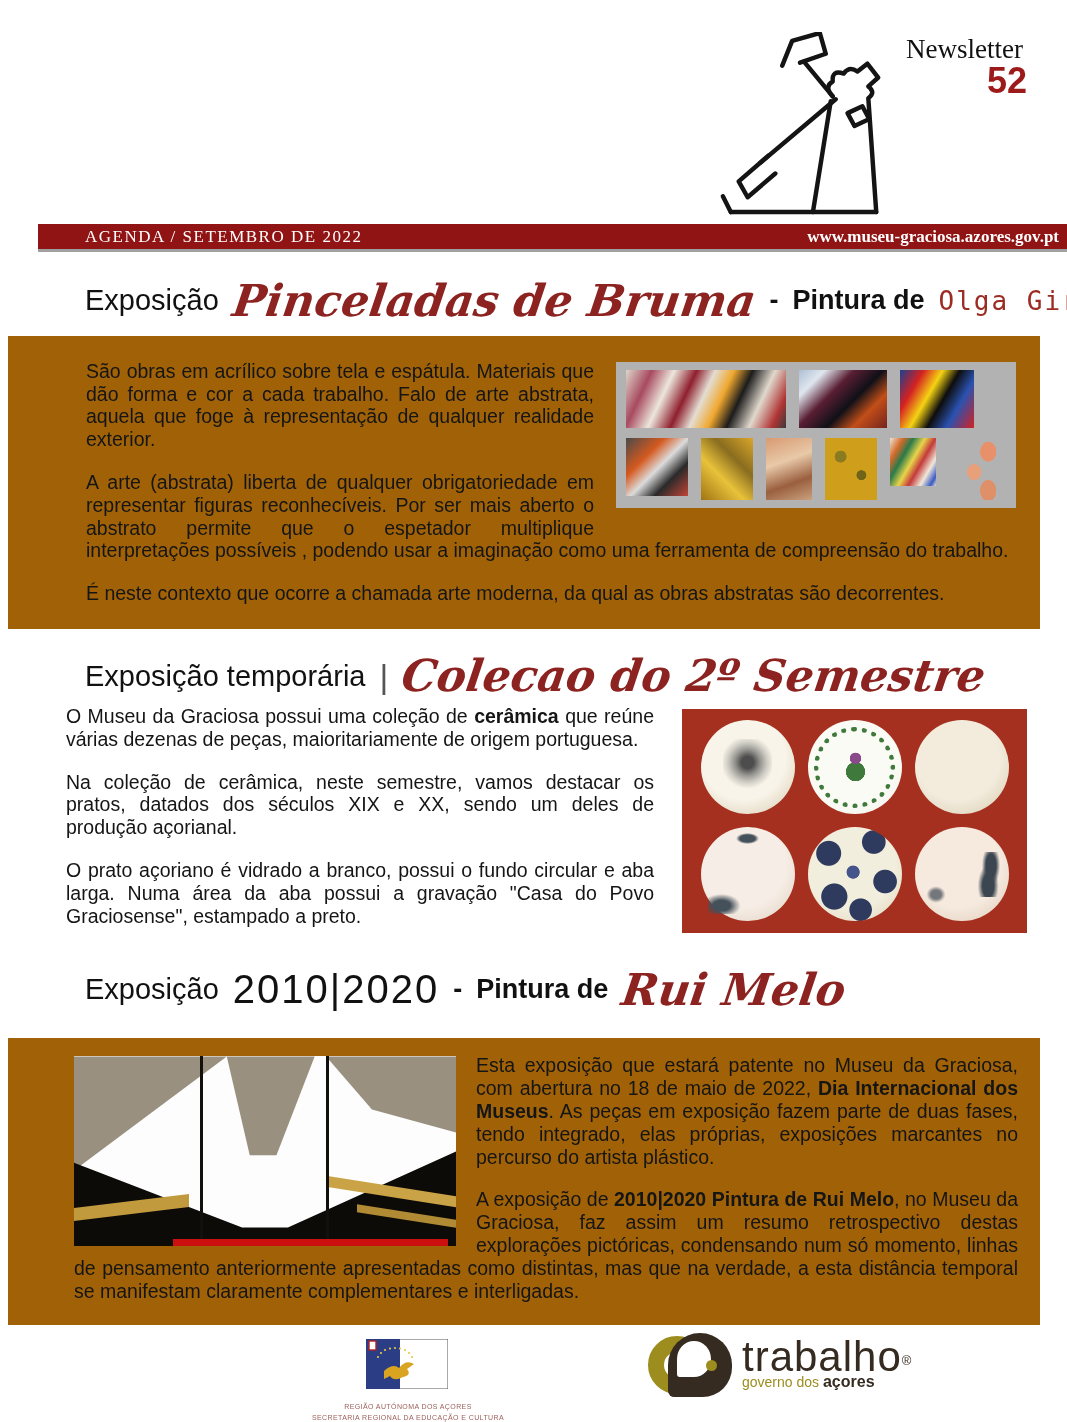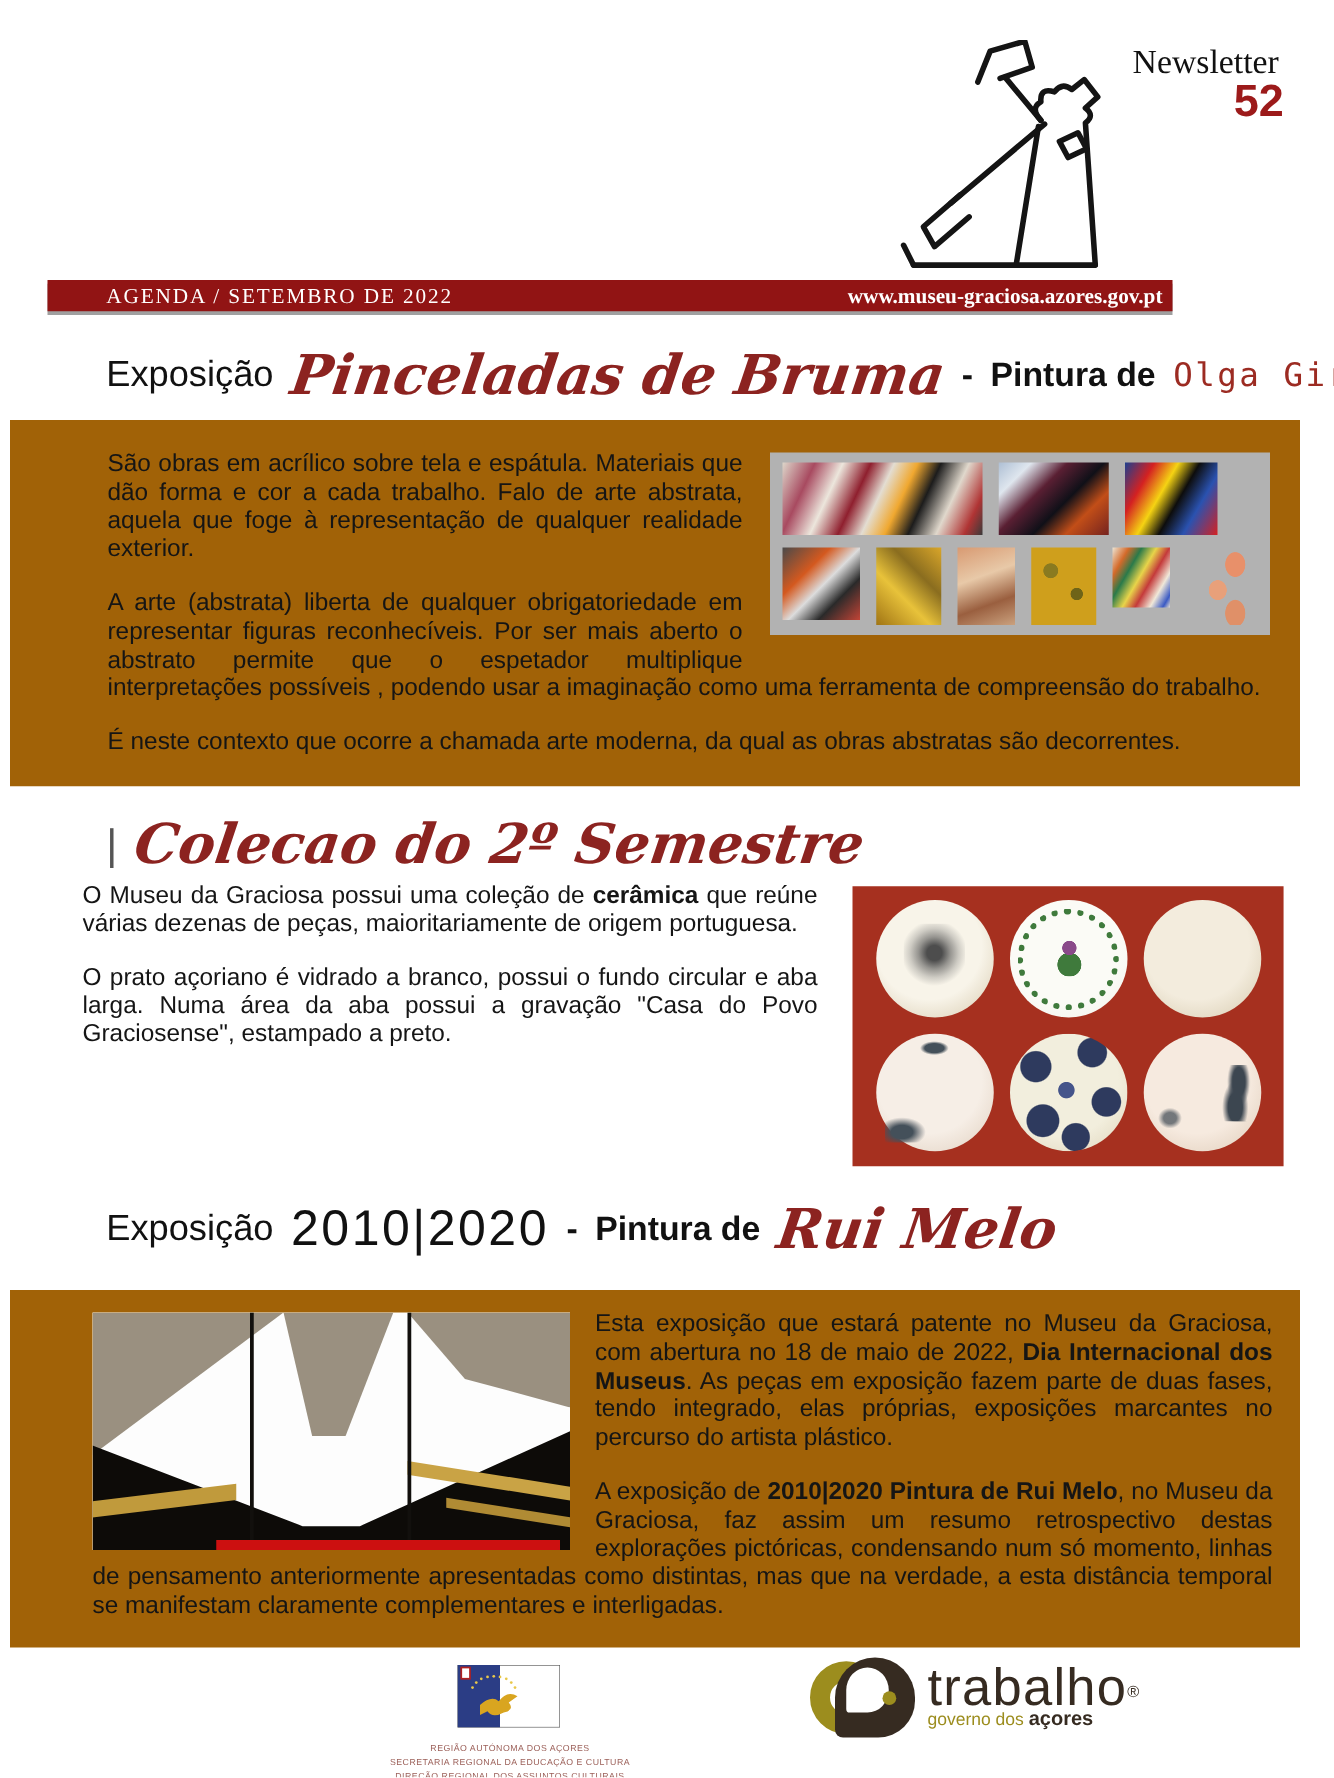--- a/index.html
+++ b/index.html
@@ -9,21 +9,21 @@
     background:#fff; overflow:hidden;
     font-family:"Liberation Sans", sans-serif; color:#151515;
   }
   
   .header { position:relative; height:280px; }
   .newsletter-label { position:absolute; top:34px; right:44px; font-family:"Liberation Serif", serif; font-size:27px; color:#111; }
   .newsletter-number { position:absolute; top:60px; right:40px; font-size:36px; font-weight:bold; color:#9c1a1a; }
   .windmill { position:absolute; left:715px; top:32px; }
   .museum-title { position:absolute; left:76px; top:152px; font-size:57px; letter-spacing:0px; color:#111; white-space:nowrap; }
   .agenda-bar {
-    position:absolute; top:224px; left:38px; width:900px; height:25px;
+    position:absolute; top:224px; left:38px; width:1029px; height:25px;
     background:#911414; display:flex; align-items:center; justify-content:space-between;
     box-shadow:0 3px 0 #a0a0a0;
   }
   .agenda-bar .left { margin-left:47px; font-family:"Liberation Serif", serif; font-size:17px; color:#fff; letter-spacing:1.5px; }
   .agenda-bar .right { margin-right:8px; font-family:"Liberation Serif", serif; font-size:17px; font-weight:bold; color:#fff; }
   
   .sec-heading { display:flex; align-items:center; gap:14px; margin-left:85px; white-space:nowrap; }
   .h-label { font-size:29px; color:#111; }
   .h-years { font-size:40px; letter-spacing:2px; color:#111; }
   .h-script {
@@ -173,34 +173,36 @@
       <div class="thumb t7"></div>
       <div class="thumb t8"></div>
       <div class="thumb t9"></div>
     </div>
     <p>São obras em acrílico sobre tela e espátula. Materiais que dão forma e cor a cada trabalho. Falo de arte abstrata, aquela que foge à representação de qualquer realidade exterior.</p>
     <p>A arte (abstrata) liberta de qualquer obrigatoriedade em representar figuras reconhecíveis. Por ser mais aberto o abstrato permite que o espetador multiplique interpretações possíveis , podendo usar a imaginação como uma ferramenta de compreensão do trabalho.</p>
     <p>É neste contexto que ocorre a chamada arte moderna, da qual as obras abstratas são decorrentes.</p>
   </div>
 
   <div class="sec-heading" style="margin-top:26px; margin-bottom:8px;">
+    <span class="h-label">Exposição temporária</span>
     <span class="h-divider">|</span>
     <span class="h-script">Colecao do 2º Semestre</span>
   </div>
 
   <div class="sec2-body bodytext">
     <div class="plates">
       <div class="plate pl1"></div>
       <div class="plate pl2"></div>
       <div class="plate pl3"></div>
       <div class="plate pl4"></div>
       <div class="plate pl5"></div>
       <div class="plate pl6"></div>
     </div>
     <p><span>O Museu da Graciosa possui uma coleção de </span><span class="b">cerâmica</span><span> que reúne várias dezenas de peças, maioritariamente de origem portuguesa.</span></p>
+    <p><span>Na coleção de cerâmica, neste semestre, vamos destacar os pratos, datados dos séculos XIX e XX, sendo um deles de produção açorianal.</span></p>
     <p><span>O prato açoriano é vidrado a branco, possui o fundo circular e aba larga. Numa área da aba possui a gravação "Casa do Povo Graciosense", estampado a preto.</span></p>
   </div>
 
   <div class="sec-heading" style="margin-top:20px; margin-bottom:6px;">
     <span class="h-label">Exposição</span>
     <span class="h-years">2010|2020</span>
     <span class="h-sep">-</span>
     <span class="h-sub">Pintura de</span>
     <span class="h-script">Rui Melo</span>
   </div>

